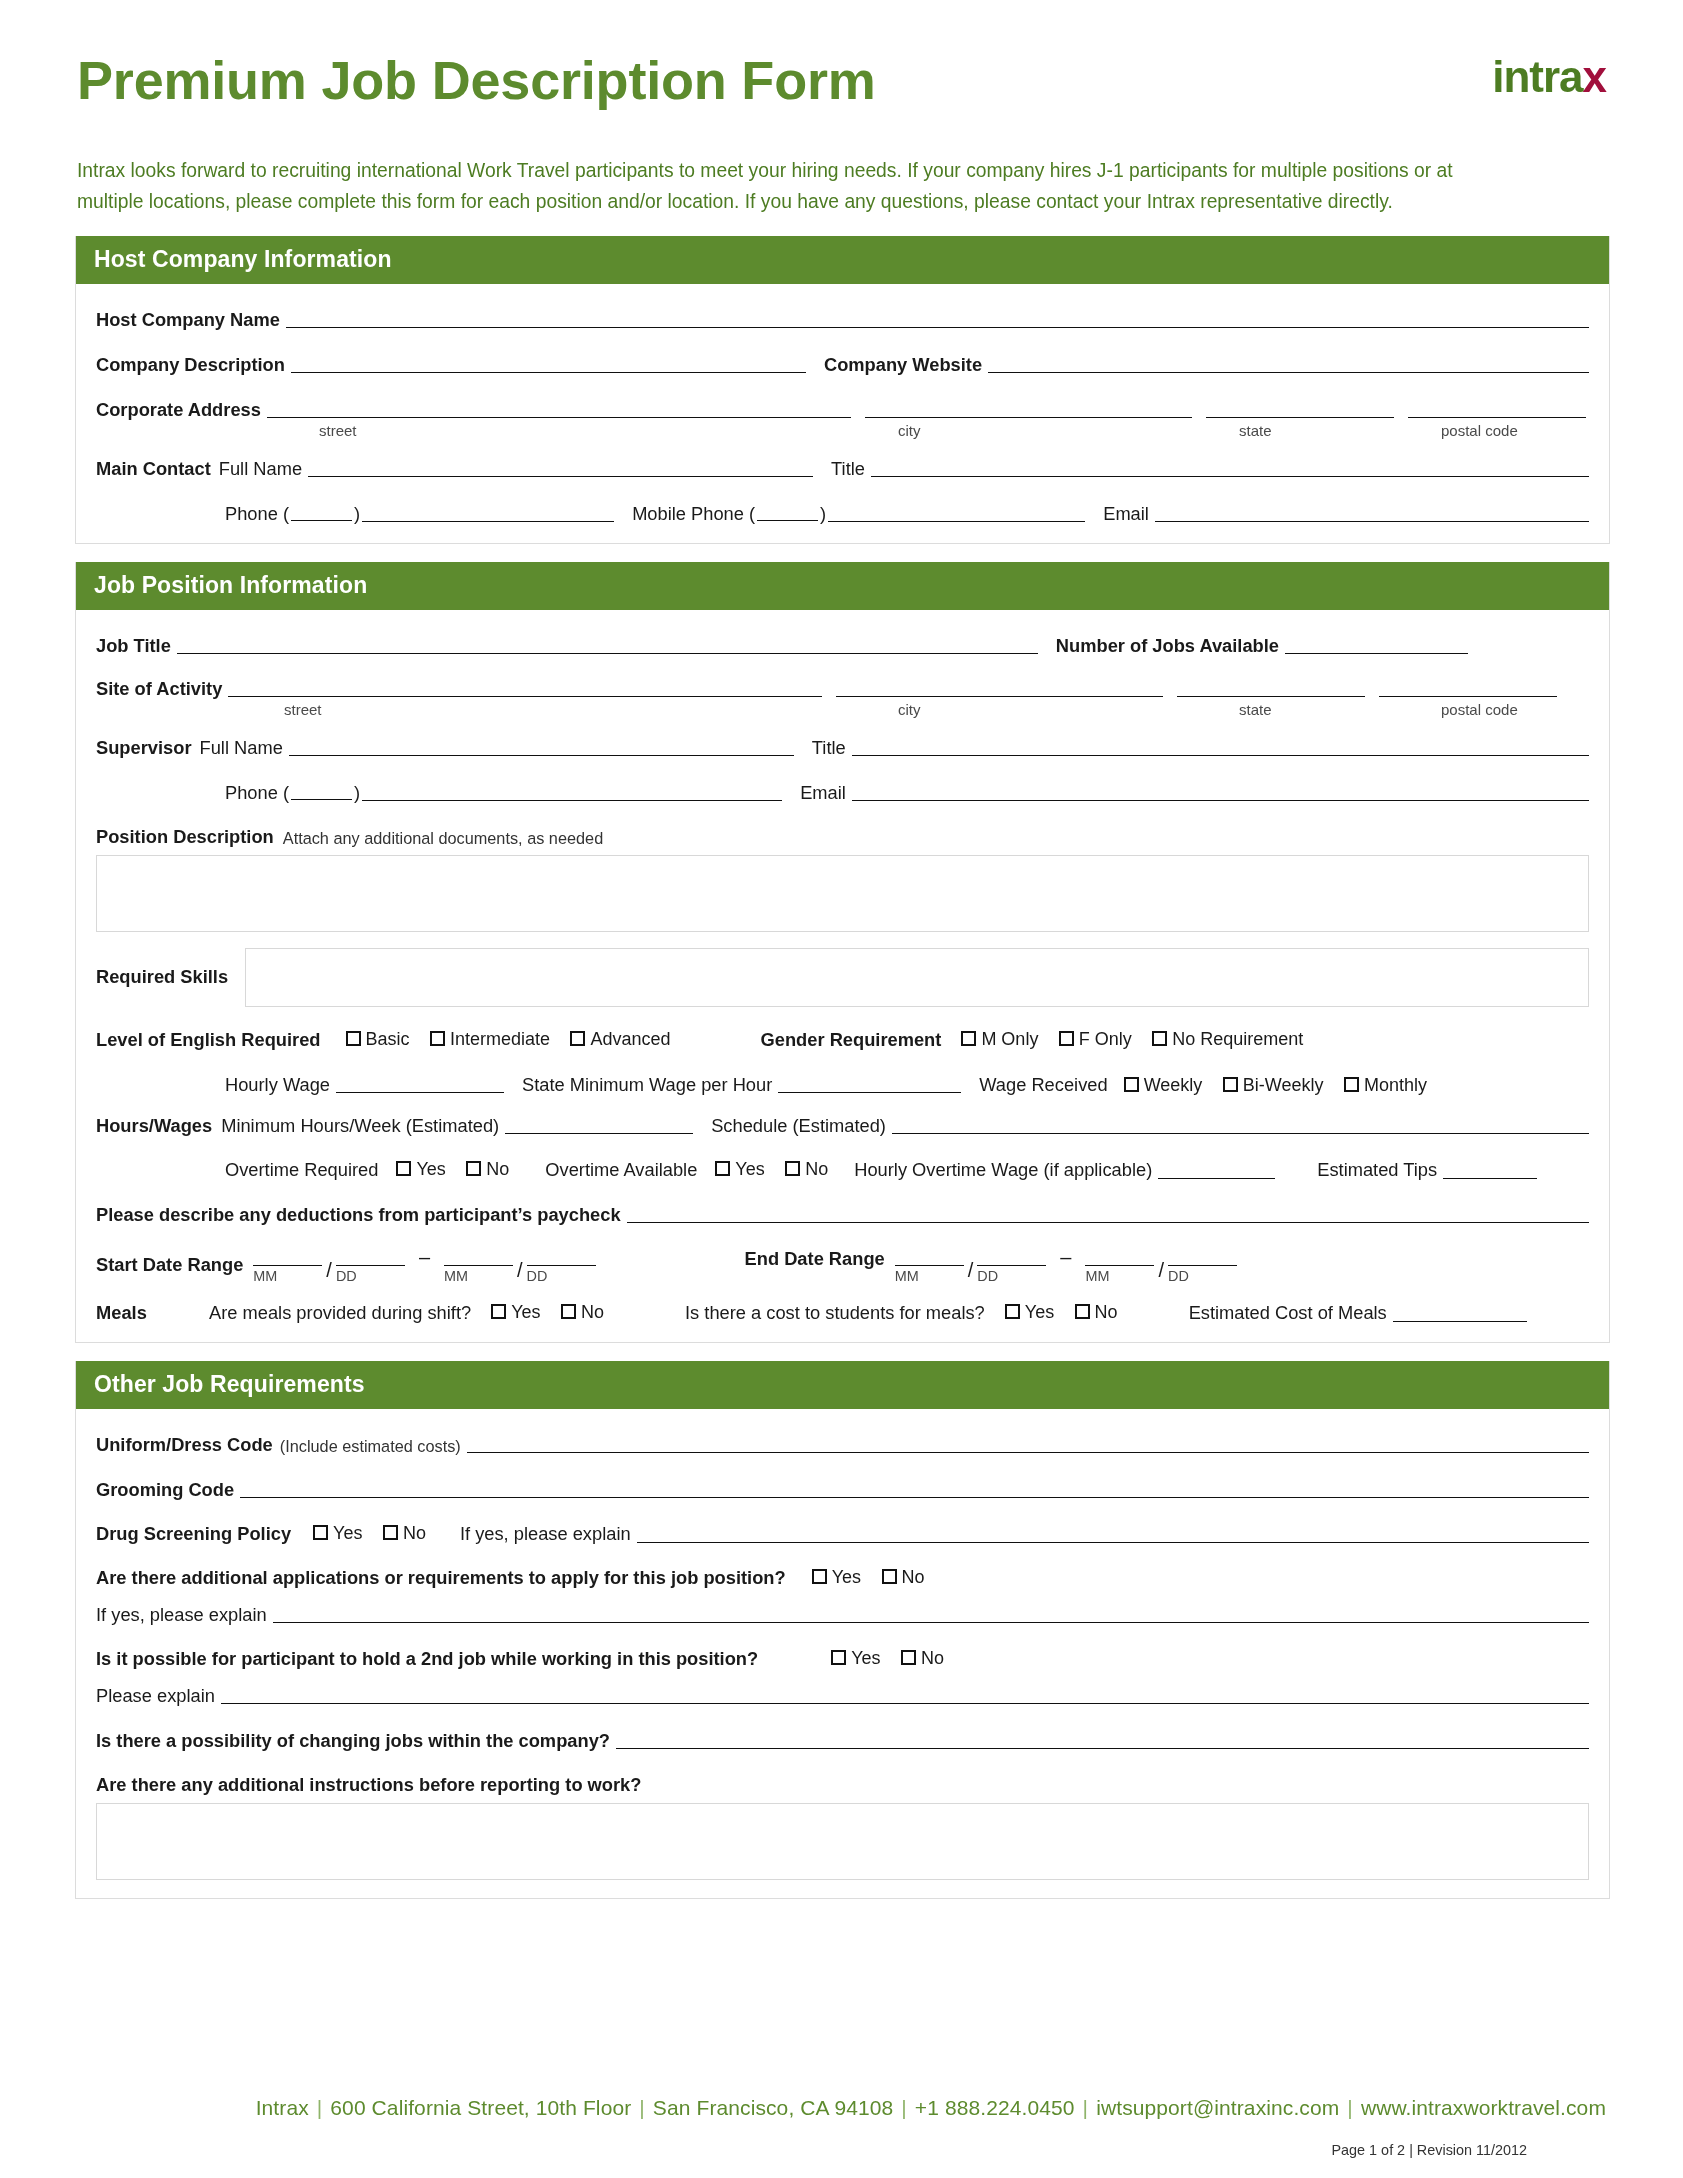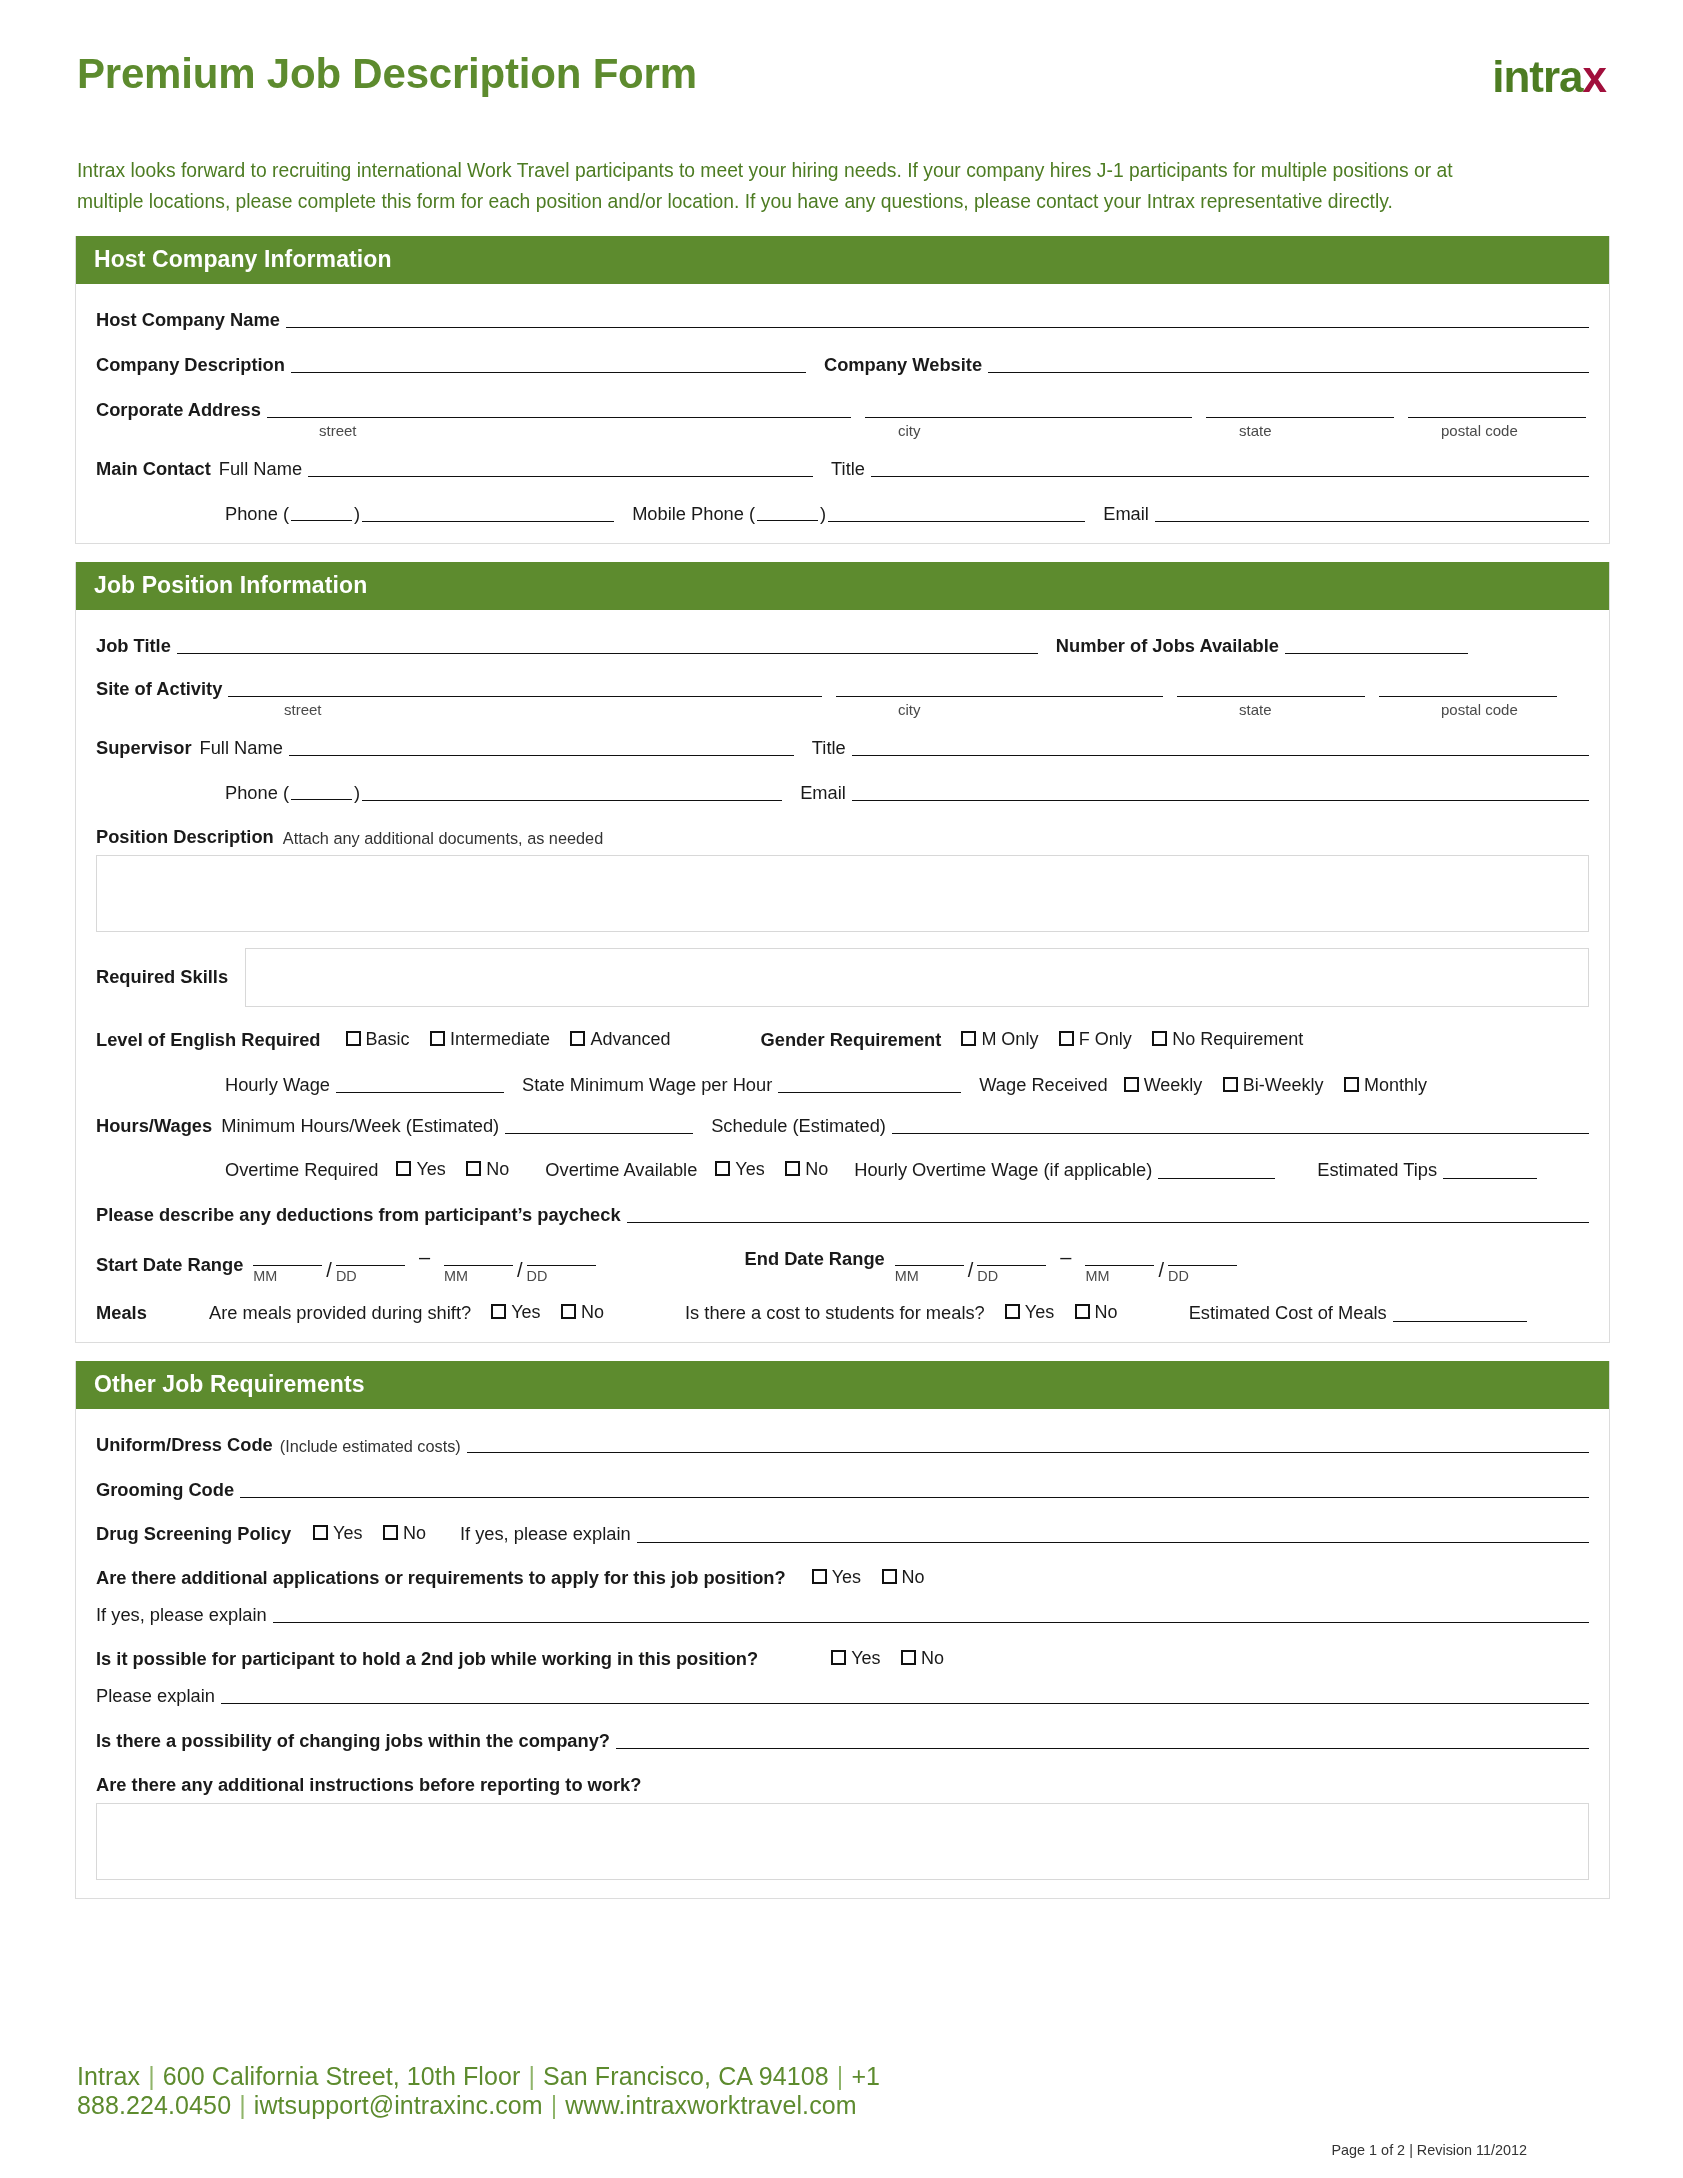--- a/index.html
+++ b/index.html
@@ -9,21 +9,21 @@
     background:#ffffff;
     font-family:"Liberation Sans", sans-serif;
     color:#1a1a1a;
     -webkit-font-smoothing:antialiased;
   }
   .page { position:relative; width:1683px; height:2178px; padding:0; }
 
   
   .hdr { position:relative; padding:51px 77px 0 77px; height:149px; }
   .title {
-    font-size:42px; font-weight:bold; color:#5d8b2e;
+    font-size:54px; font-weight:bold; color:#5d8b2e;
     letter-spacing:-0.2px; margin:0; line-height:1.1;
     font-family:"Liberation Sans", sans-serif;
   }
   .logo {
     position:absolute; right:77px; top:55px;
     font-size:44px; font-weight:bold; letter-spacing:-1px;
     color:#4d7c22; line-height:1;
   }
   .logo .x { color:#a10f3c; }
 
@@ -83,21 +83,21 @@
   .dline { border-bottom:1.6px solid #111; width:69px; height:18px; }
   .dcap  { font-size:14.4px; color:#4a4a4a; margin-top:2px; }
   .dslash { font-size:20px; padding:0 4px 2px 4px; align-self:flex-end;}
   .ddash  { font-size:20px; padding:0 14px 2px 14px; align-self:flex-start; margin-top:-2px;}
 
   
   .footer {
     position:absolute; left:0; right:0; bottom:0; padding:0 77px 20px 77px;
   }
   .fline {
-    text-align:left; color:#5d8b2e; font-size:25px; letter-spacing:0.1px;
+    text-align:right; color:#5d8b2e; font-size:21px; letter-spacing:0.1px;
   }
   .fline span.sep { color:#8fb46a; padding:0 8px; }
   .rev { text-align:right; font-size:14.4px; color:#333; margin-top:22px; padding-right:79px;}
 </style>
 </head>
 <body>
 
 <div class="page">
 
   <div class="hdr">

